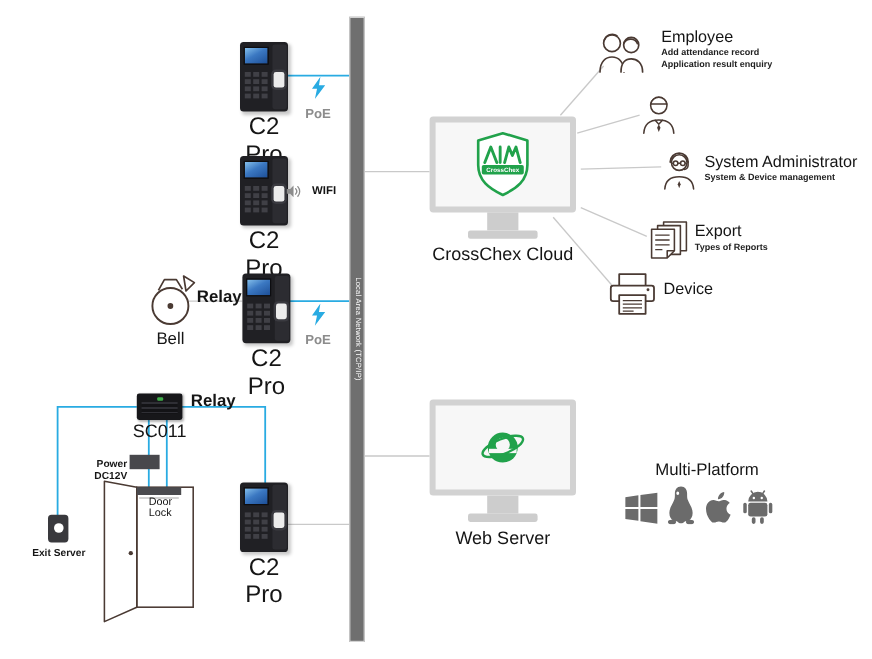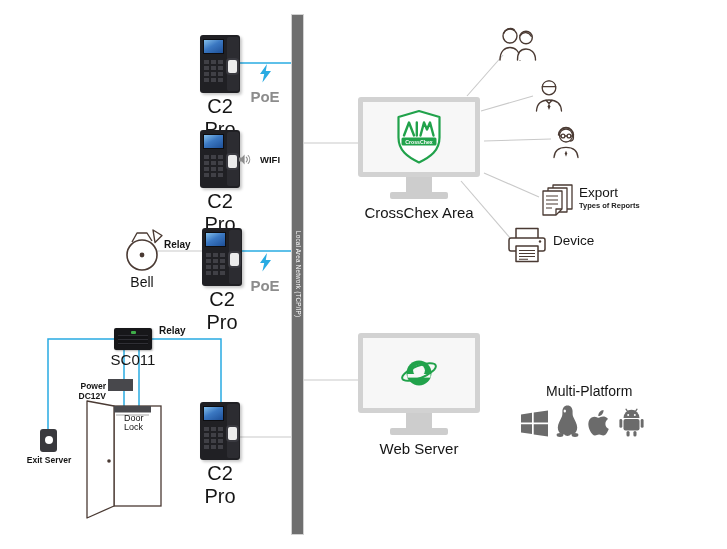--- a/index.html
+++ b/index.html
@@ -18,23 +18,23 @@
   
   .device{position:absolute;width:40px;height:58px}
   .dev-body{position:absolute;left:0;top:0;width:40px;height:58px;background:#202024;border-radius:3px;box-shadow:2px 2px 3px rgba(0,0,0,.22)}
   .dev-side{position:absolute;top:2px;bottom:2px;right:1px;width:12px;background:#2c2c31;border-radius:2px}
   .dev-screen{position:absolute;left:3px;top:4px;width:21px;height:15px;background:linear-gradient(150deg,#85c0ec 0%,#3b78c2 45%,#1d4f97 100%);border:1px solid #0d0d10}
   .dev-keys{position:absolute;left:4px;top:25px;width:5px;height:4px;background:#404046;box-shadow:7px 0 #404046,14px 0 #404046,0 6px #404046,7px 6px #404046,14px 6px #404046,0 12px #404046,7px 12px #404046,14px 12px #404046,0 18px #404046,7px 18px #404046,14px 18px #404046}
   .dev-fp{position:absolute;right:3px;top:25px;width:9px;height:13px;background:#ececec;border-radius:2px;box-shadow:0 0 0 2px #3a3a40}
   .dev-label{position:absolute;top:60px;left:-11px;width:62px;text-align:center;font-size:20px;color:#151515}
 
   
-  .tag{position:absolute;font-size:10px;font-weight:bold;color:#151515}
+  .tag{position:absolute;font-size:14px;font-weight:bold;color:#151515}
   .poe{position:absolute;width:30px;text-align:center}
-  .poe-label{font-size:15px;font-weight:bold;color:#8c8c8c;margin-top:1px}
+  .poe-label{font-size:11px;font-weight:bold;color:#8c8c8c;margin-top:1px}
   .wifi-group{position:absolute;display:flex;align-items:center}
   .wifi-label{font-size:9.5px;font-weight:bold;color:#151515;margin-left:9px}
 
   
   .bell-label{position:absolute;width:44px;text-align:center;font-size:14px;color:#151515}
 
   
   .sc-box{position:absolute;left:114px;top:328px;width:38px;height:22px;background:#17171a;border-radius:2px;box-shadow:1px 1px 2px rgba(0,0,0,.3)}
   .sc-stripes{position:absolute;left:4px;right:4px;top:7px;height:10px;background:repeating-linear-gradient(180deg,#2f2f35 0 1.5px,#131316 1.5px 4px)}
   .sc-led{position:absolute;left:17px;top:3px;width:5px;height:2.5px;background:#3fae49;border-radius:1px}
@@ -190,21 +190,21 @@
     <div class="mon-screen">
       <svg width="46" height="56" viewBox="0 0 46 56">
         <path d="M23,2 L43.5,8 V28.5 C43.5,41.5 34.5,48 23,53.5 C11.5,48 2.5,41.5 2.5,28.5 V8 Z" fill="#fff" stroke="#21a24b" stroke-width="2.2" stroke-linejoin="round"></path>
         <path d="M8,26.5 L13,13.5 L18,26.5 M20.8,13.5 V26.5 M24.5,26.5 L28,13.5 L31,20.5 L34,13.5 L37.5,26.5" fill="none" stroke="#21a24b" stroke-width="2.4" stroke-linecap="round" stroke-linejoin="round"></path>
         <rect x="5.5" y="28.5" width="35" height="8" rx="1.5" fill="#21a24b"></rect>
         <text x="23" y="34.6" text-anchor="middle" font-size="5.2" font-weight="bold" fill="#fff" font-family="Liberation Sans, sans-serif">CrossChex</text>
       </svg>
     </div>
     <div class="mon-neck"></div>
     <div class="mon-base"></div>
-    <div class="mon-label">CrossChex Area</div>
+    <div class="mon-label">CrossChex Cloud</div>
   </div>
 
   <div class="monitor" style="left:358px;top:333px">
     <div class="mon-screen">
       <svg width="46" height="42" viewBox="0 0 46 42">
         <circle cx="23" cy="21" r="12.5" fill="#21a24b"></circle>
         <circle cx="23" cy="18.6" r="5.9" fill="#f7f7f7"></circle>
         <rect x="11.5" y="22" width="23" height="3.6" fill="#f7f7f7"></rect>
         <ellipse cx="23" cy="20" rx="18" ry="6.2" fill="none" stroke="#21a24b" stroke-width="2" transform="rotate(-22 23 20)"></ellipse>
       </svg>
@@ -217,20 +217,25 @@
   <svg class="abs" style="left:496px;top:23px" width="46" height="42" viewBox="0 0 46 42">
     <g stroke="#4a3a33" stroke-width="1.4" fill="#fff" stroke-linecap="round">
       <circle cx="14" cy="13" r="7"></circle>
       <path d="M4,37 C4,28 9,24.5 14,24.5 C19,24.5 24,28 24,37" fill="none"></path>
       <path d="M7.6,10.5 a7,7 0 0 1 10.5,-3.8" fill="none"></path>
       <circle cx="30" cy="14.5" r="6.3"></circle>
       <path d="M21.5,37 C21.5,29 25.5,26 30,26 C34.5,26 39.5,29 39.5,37" fill="#fff"></path>
       <path d="M24.2,12.5 a6.3,6.3 0 0 1 11,0.8" fill="none"></path>
     </g>
   </svg>
+  <div class="role" style="left:551px;top:24px">
+    <div class="role-title">Employee</div>
+    <div class="role-line">Add attendance record</div>
+    <div class="role-line">Application result enquiry</div>
+  </div>
 
   <svg class="abs" style="left:534px;top:78px" width="30" height="35" viewBox="0 0 30 35">
     <g stroke="#4a3a33" stroke-width="1.3" fill="#fff" stroke-linecap="round">
       <circle cx="15" cy="10" r="6.8"></circle>
       <path d="M8.3,8.6 a6.8,6.8 0 0 1 13.4,0 Z" fill="#fff"></path>
       <path d="M2.5,33 C3,25 8,22 15,22 C22,22 27,25 27.5,33" fill="none"></path>
       <path d="M12,22.2 L15,25.5 L18,22.2" fill="none"></path>
       <path d="M15,25.5 L13.6,28.5 L15,32 L16.4,28.5 Z" fill="#4a3a33" stroke="none"></path>
     </g>
   </svg>
@@ -240,20 +245,24 @@
       <circle cx="15" cy="10.5" r="6.5"></circle>
       <path d="M7.6,10 a7.4,7.4 0 0 1 14.8,0" fill="none" stroke-width="1.6"></path>
       <path d="M9.5,11 H20.5" fill="none"></path>
       <circle cx="12" cy="11" r="1.9"></circle>
       <circle cx="18" cy="11" r="1.9"></circle>
       <path d="M22.4,10.5 v2.5 a3.2,3.2 0 0 1 -3.2,3.2" fill="none"></path>
       <path d="M3,32.5 C3.5,25 8.5,22.3 15,22.3 C21.5,22.3 26.5,25 27,32.5" fill="none"></path>
       <path d="M15,25.8 L13.8,28.5 L15,31.8 L16.2,28.5 Z" fill="#4a3a33" stroke="none"></path>
     </g>
   </svg>
+  <div class="role" style="left:587px;top:128px">
+    <div class="role-title">System Administrator</div>
+    <div class="role-line">System &amp; Device management</div>
+  </div>
 
   <svg class="abs" style="left:541px;top:183px" width="34" height="36" viewBox="0 0 34 36">
     <g stroke="#4a3a33" stroke-width="1.3" fill="#fff" stroke-linejoin="round">
       <rect x="12" y="2" width="19" height="24"></rect>
       <rect x="7" y="5" width="19" height="24"></rect>
       <path d="M2,8 H21 V26 L15,32 H2 Z"></path>
       <path d="M21,26 H15 V32" fill="none"></path>
       <path d="M5,13 H17 M5,17 H17 M5,21 H17 M5,25 H11" fill="none" stroke-width="1.1"></path>
     </g>
   </svg>

